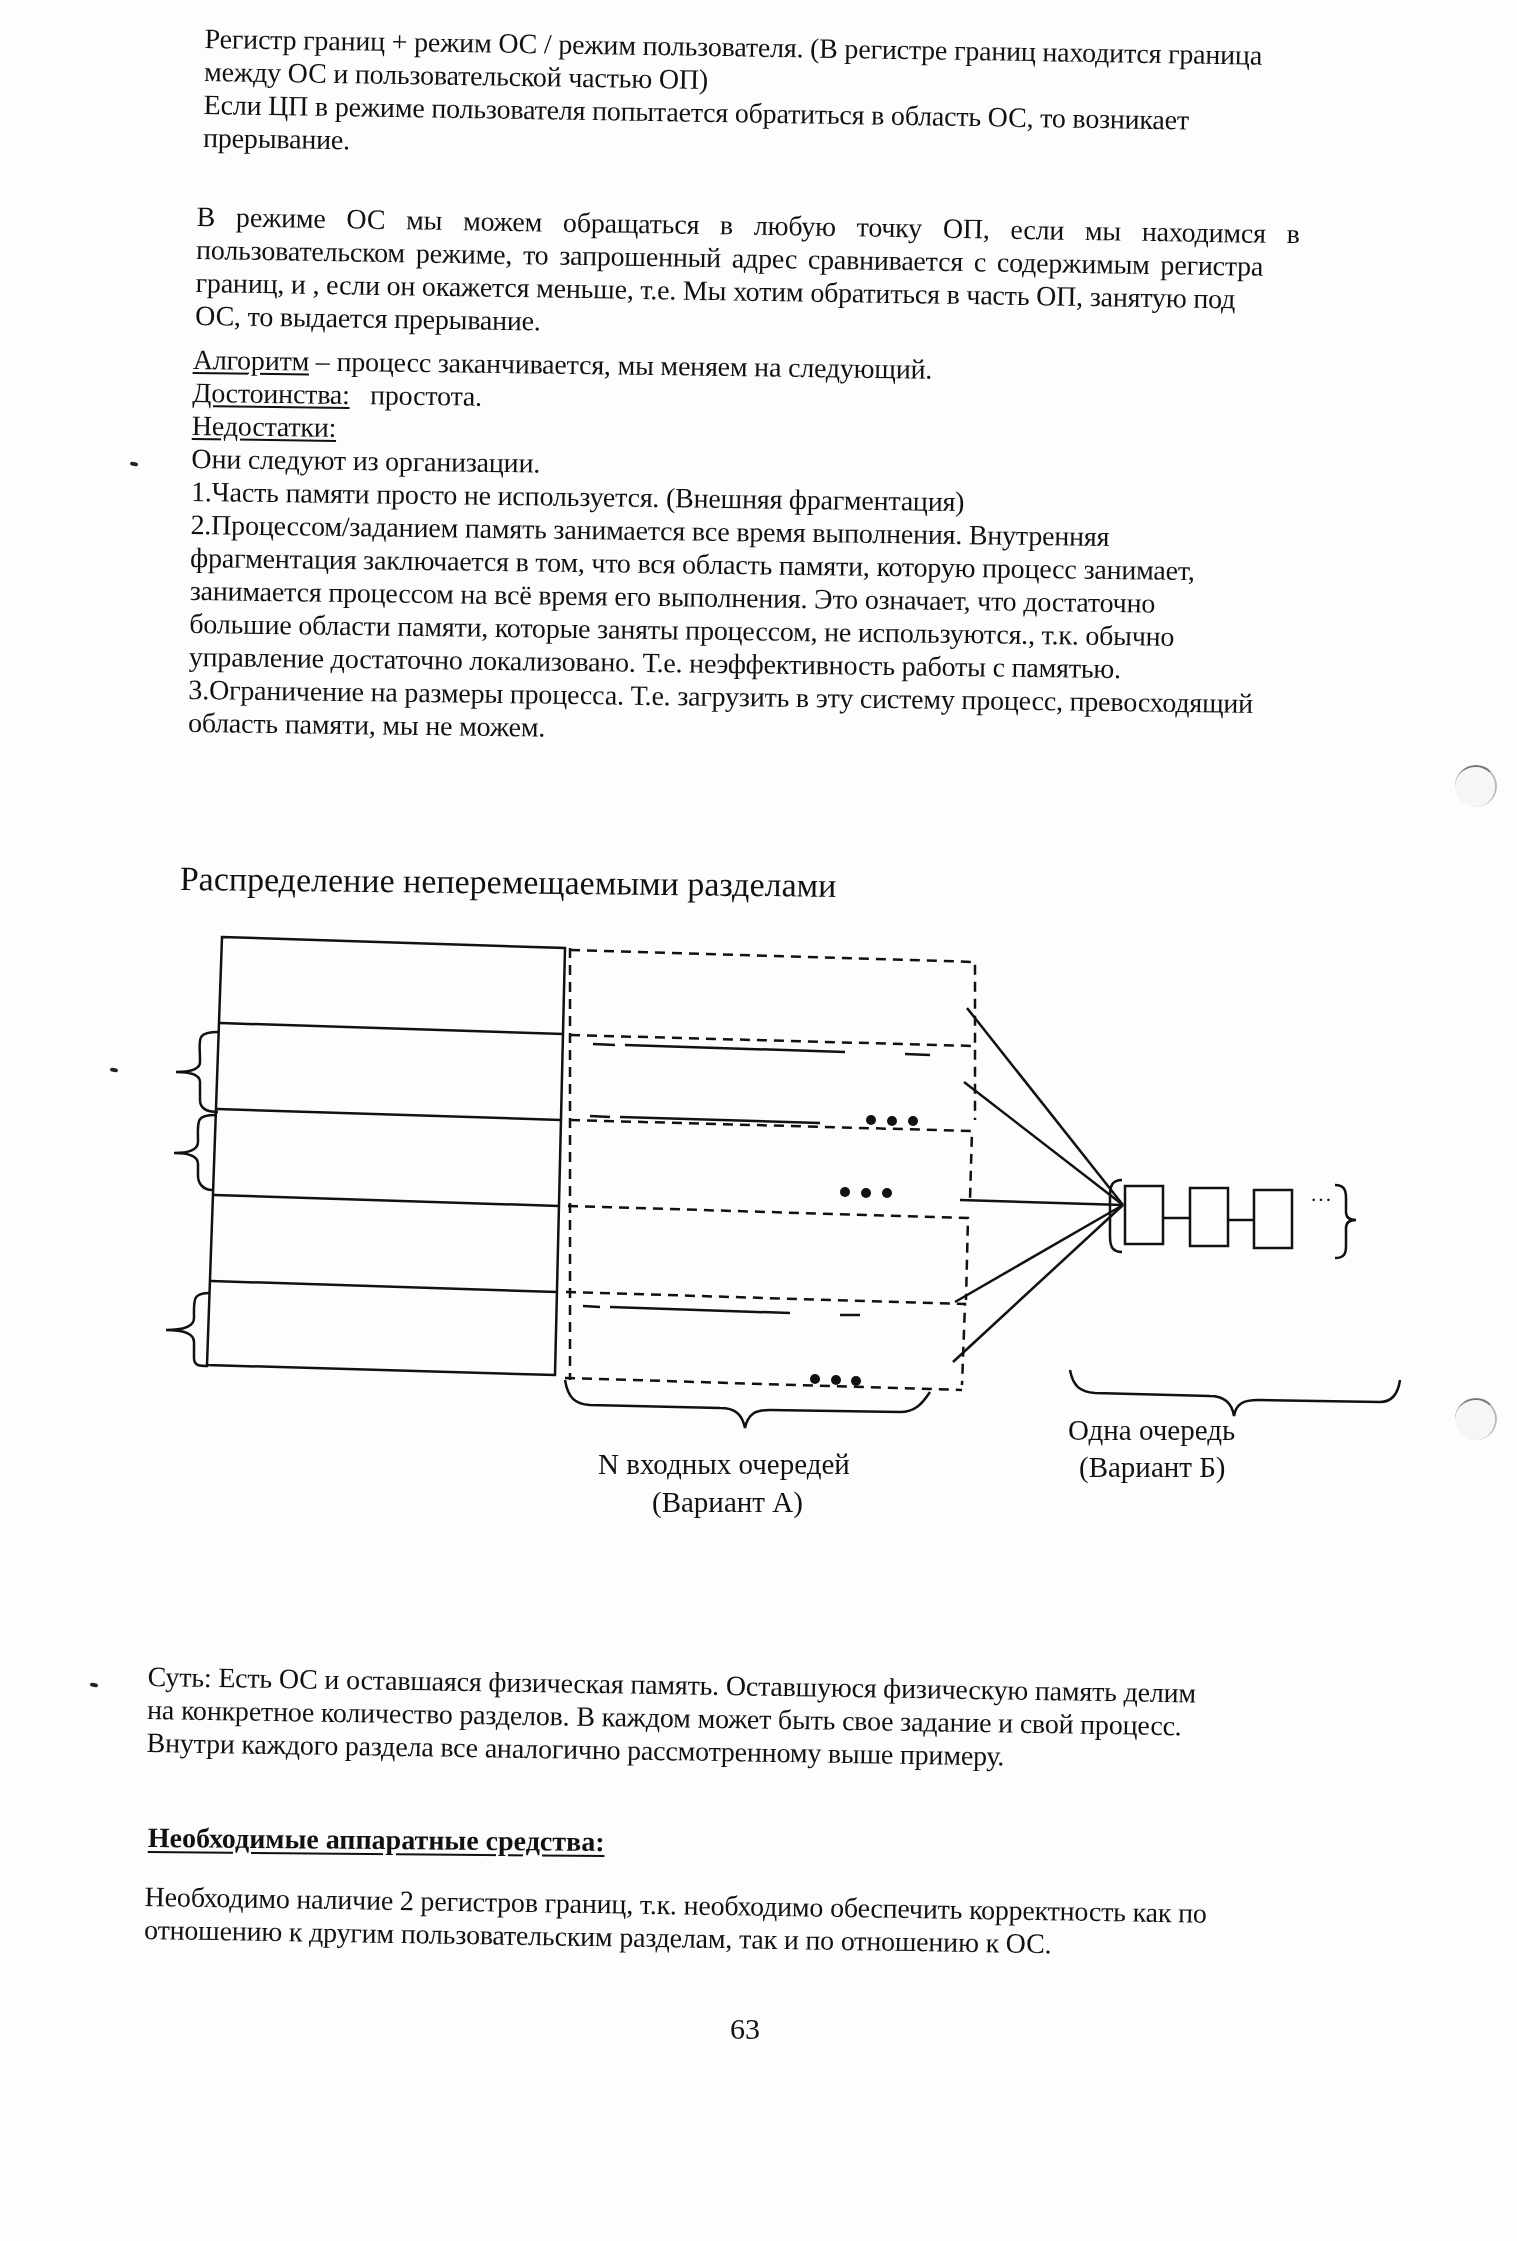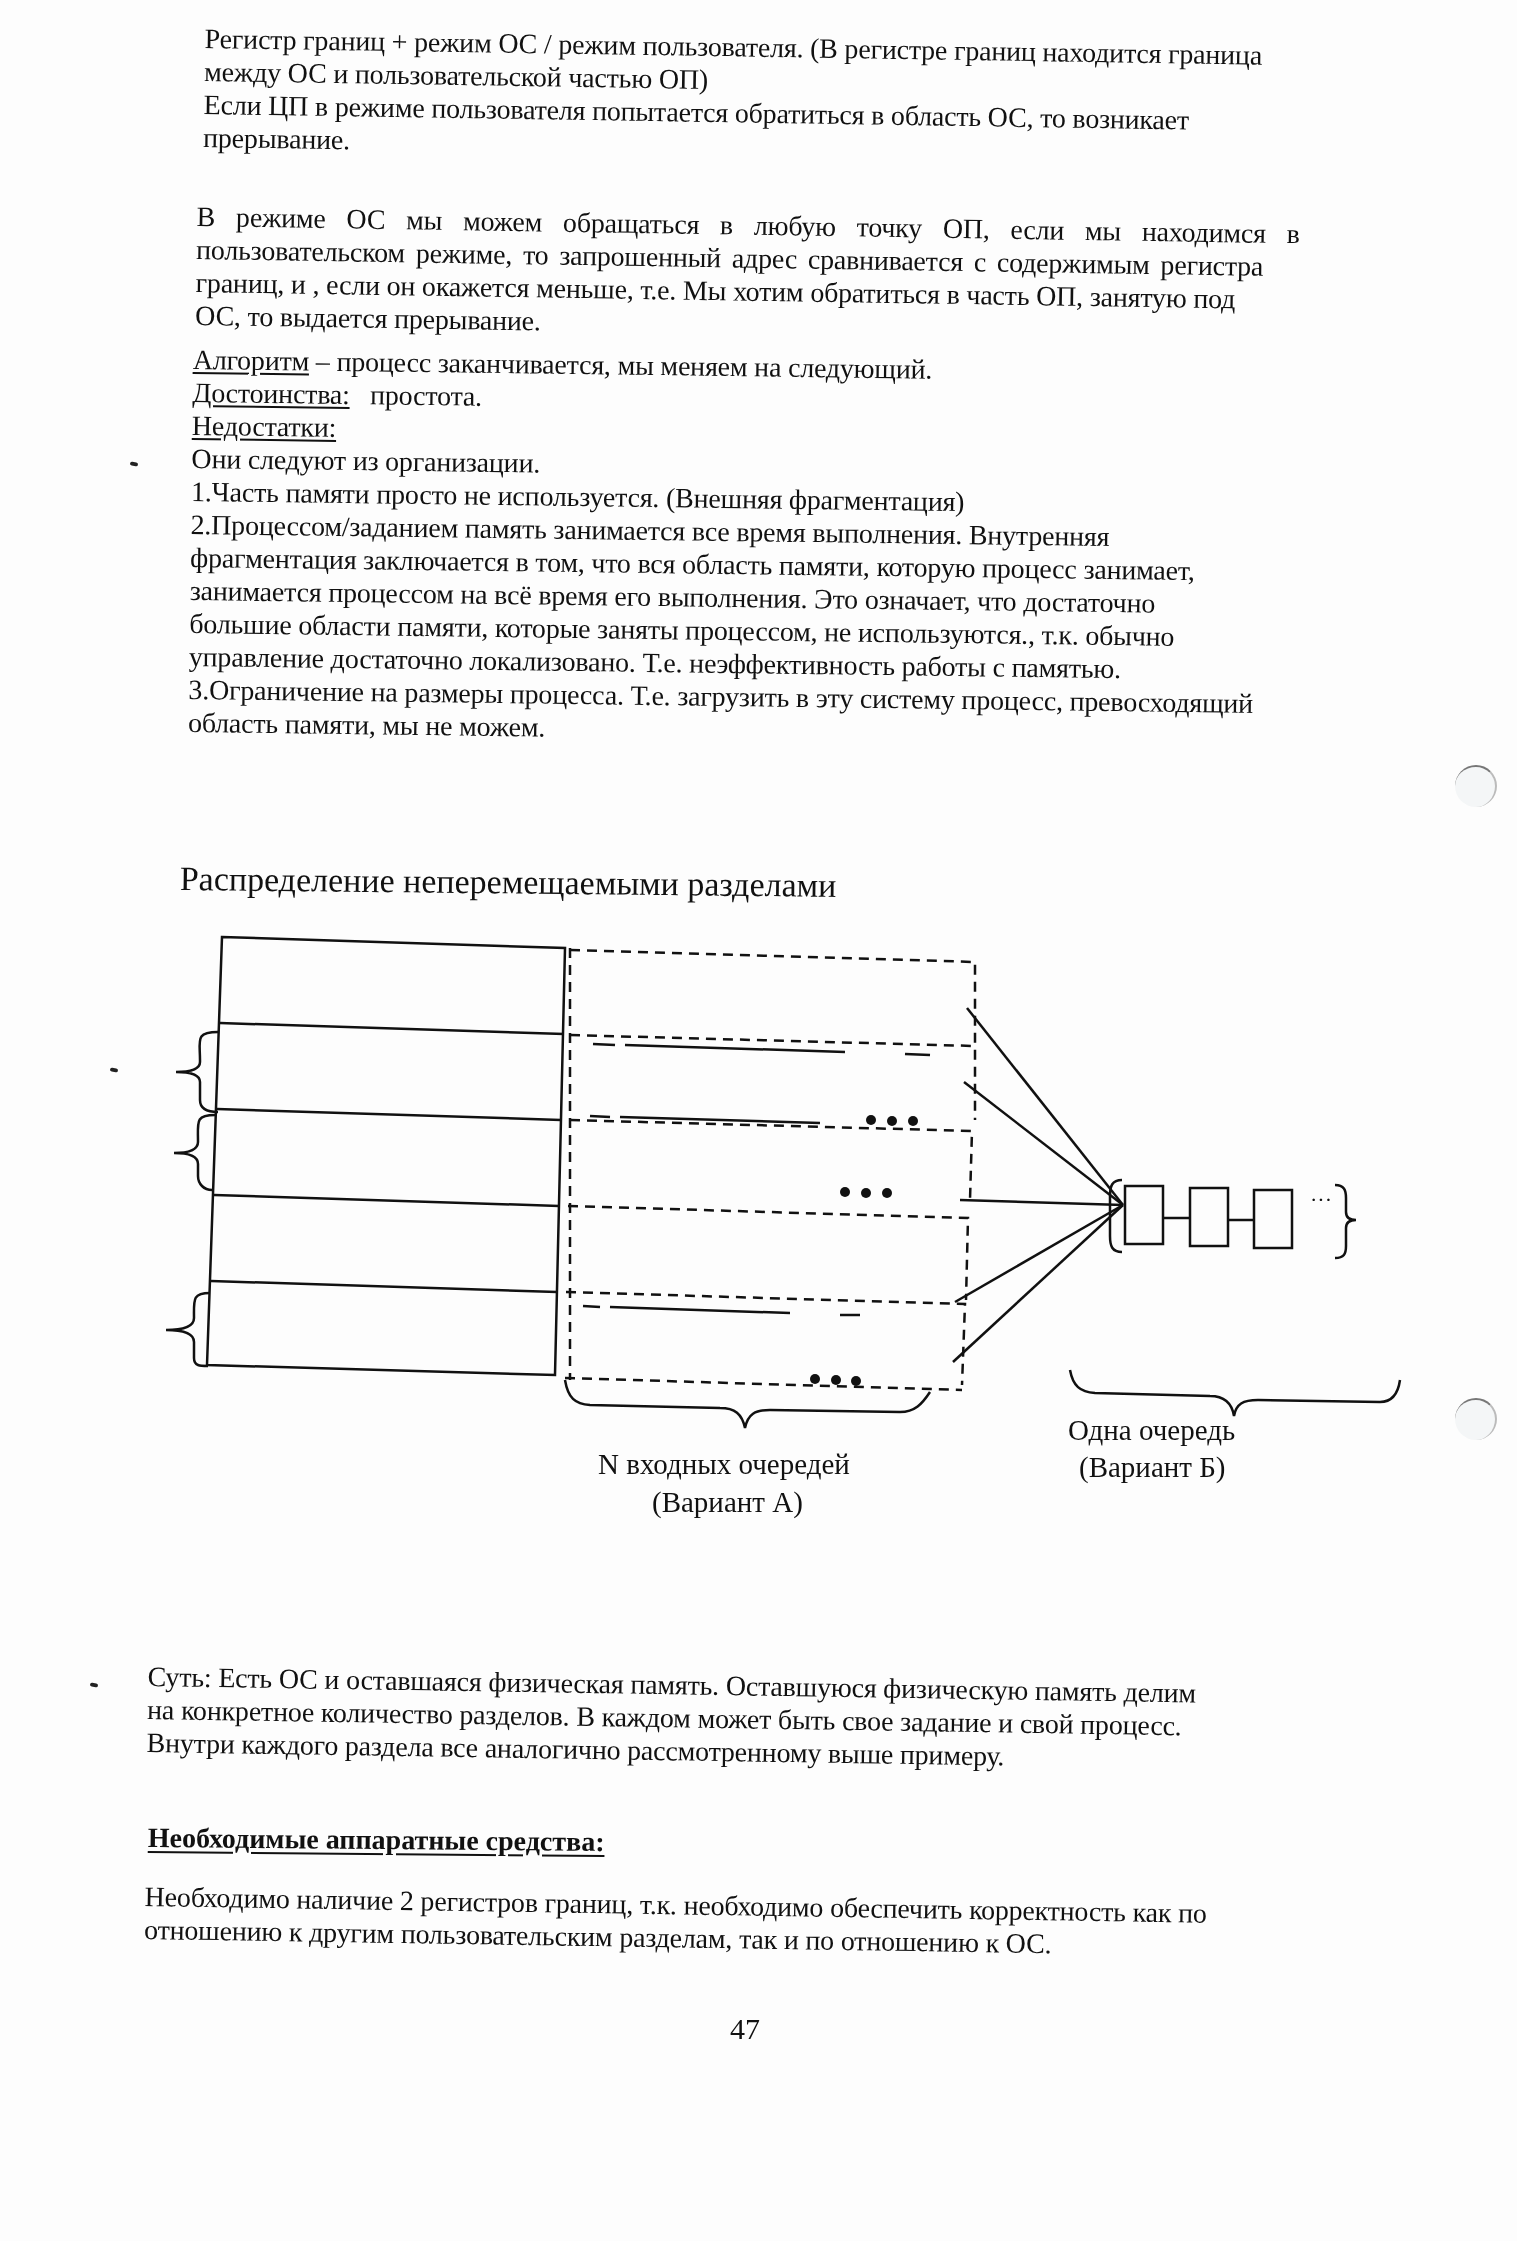--- a/index.html
+++ b/index.html
@@ -136,21 +136,21 @@
     <span class="line">Внутри каждого раздела все аналогично рассмотренному выше примеру.</span>
   </div>
 
   <div class="heading2">Необходимые аппаратные средства:</div>
 
   <div class="p block5">
     <span class="line">Необходимо наличие 2 регистров границ, т.к. необходимо обеспечить корректность как по</span>
     <span class="line">отношению к другим пользовательским разделам, так и по отношению к ОС.</span>
   </div>
 
-  <div class="page-num">47</div>
+  <div class="page-num">63</div>
 
   <div class="mark" style="left:130px;top:462px"></div>
   <div class="mark" style="left:110px;top:1068px"></div>
   <div class="mark" style="left:90px;top:1683px"></div>
 
   <div class="hole" style="left:1455px;top:765px"></div>
   <div class="hole" style="left:1455px;top:1398px"></div>
 </div>
 
 </body></html>

